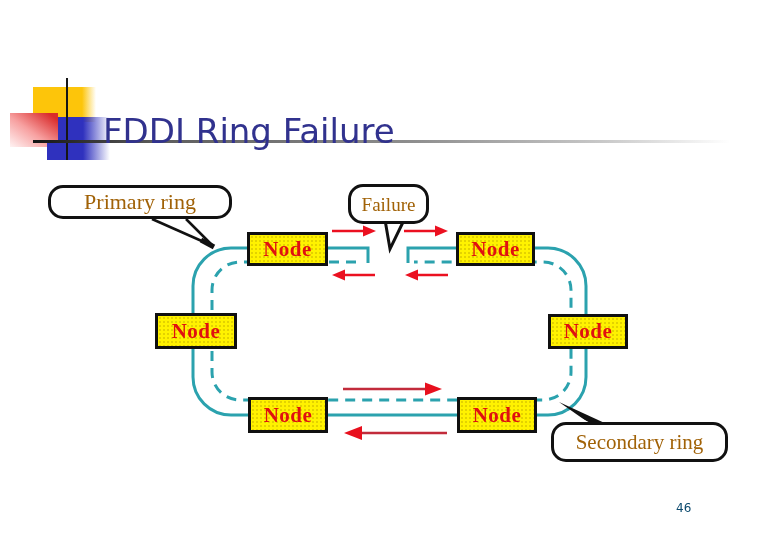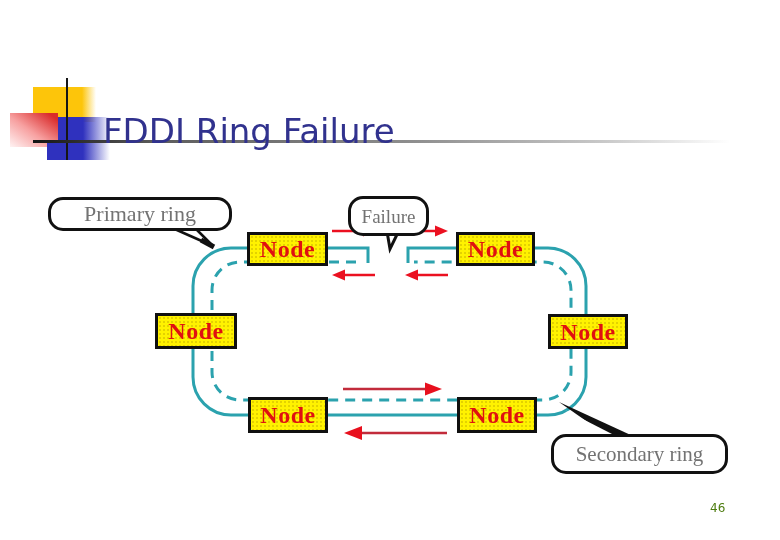--- a/index.html
+++ b/index.html
@@ -26,39 +26,39 @@
     color:#31328e;font-family:"DejaVu Sans",sans-serif;letter-spacing:0px;white-space:nowrap;text-align:right;
   }
   
   .diagram-svg{position:absolute;left:0;top:0;}
   .node{
     position:absolute;box-sizing:border-box;border:3px solid #101010;
     background-color:#fff200;
     background-image:radial-gradient(#e3d200 1px,rgba(0,0,0,0) 1px);
     background-size:4px 4px;
     color:#e01010;font-family:"Liberation Serif",serif;font-weight:bold;
-    font-size:24px;display:flex;align-items:center;justify-content:center;
+    font-size:21px;display:flex;align-items:center;justify-content:center;
     letter-spacing:0.5px;line-height:1;
   }
   .node-tl{left:247px;top:232px;width:81px;height:34px;}
   .node-tr{left:456px;top:232px;width:79px;height:34px;}
   .node-ml{left:155px;top:313px;width:82px;height:36px;}
   .node-mr{left:548px;top:314px;width:80px;height:35px;}
   .node-bl{left:248px;top:397px;width:80px;height:36px;}
   .node-br{left:457px;top:397px;width:80px;height:36px;}
   .callout{
     position:absolute;box-sizing:border-box;border:3px solid #111111;border-radius:15px;
-    background:#ffffff;color:#737373;font-family:"Liberation Serif",serif;
-    display:flex;align-items:center;justify-content:center;line-height:1;white-space:nowrap;margin-top:12px;
+    background:#ffffff;color:#a16207;font-family:"Liberation Serif",serif;
+    display:flex;align-items:center;justify-content:center;line-height:1;white-space:nowrap;
   }
   .callout-primary{left:48px;top:185px;width:184px;height:34px;font-size:22px;}
   .callout-failure{left:348px;top:184px;width:81px;height:40px;font-size:19px;}
   .callout-secondary{left:551px;top:422px;width:177px;height:40px;font-size:21px;}
   .page-number{
-    position:absolute;left:710px;top:501px;font-size:12px;color:#4d7c0f;
+    position:absolute;left:676px;top:501px;font-size:12px;color:#0c4a6e;
     font-family:"DejaVu Sans",sans-serif;
   }
 </style>
 </head>
 <body>
 
 <div class="slide">
 
   <div class="deco deco-yellow"></div>
   <div class="deco deco-yellow-fade"></div>

